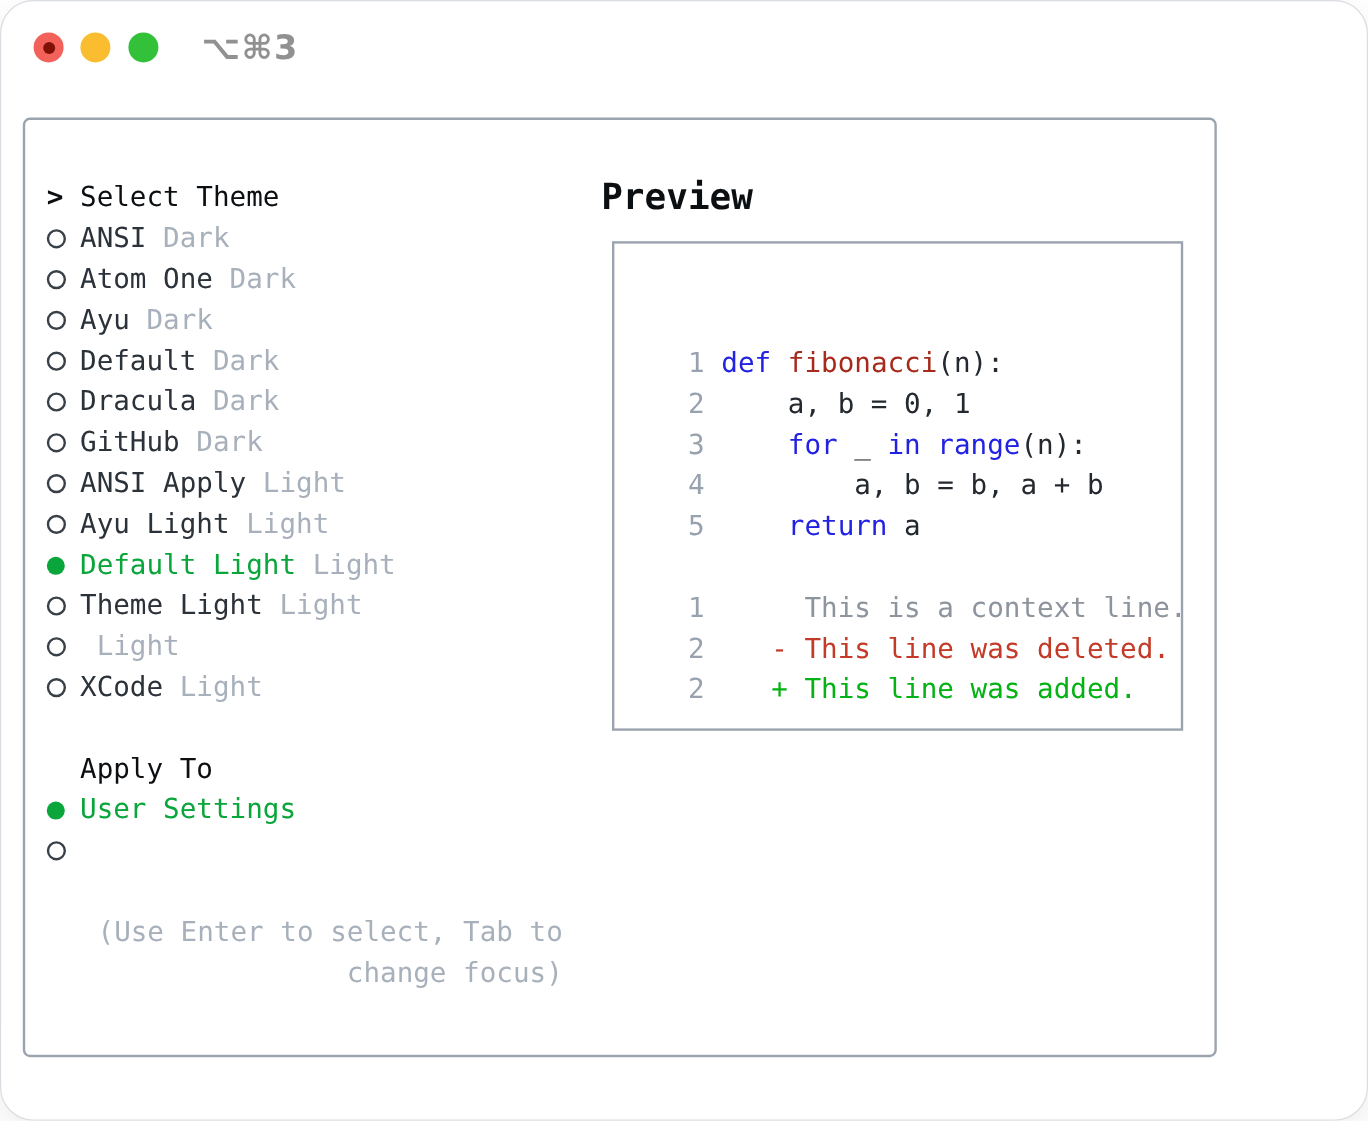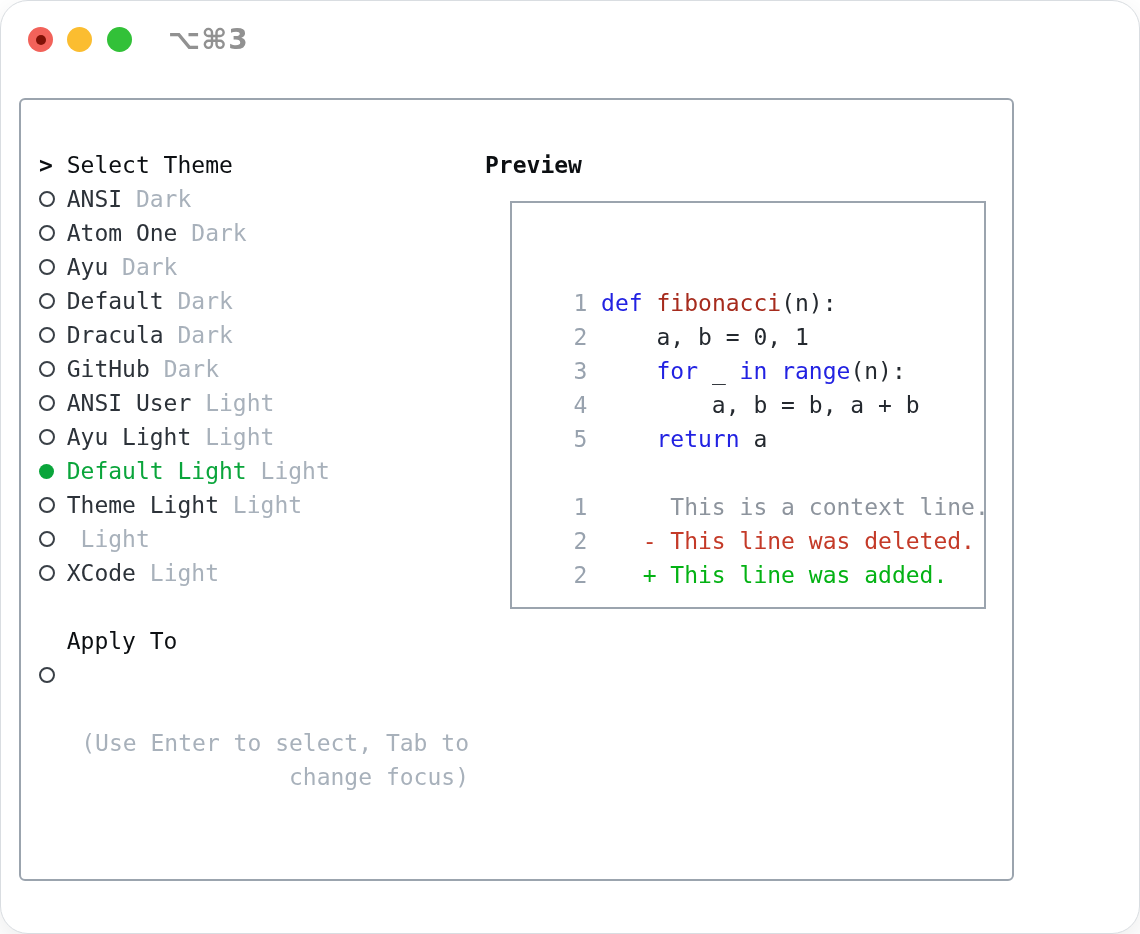--- a/index.html
+++ b/index.html
@@ -43,21 +43,21 @@
   .cursor-char{width:27.7px;flex:none;font-weight:bold;color:var(--c-ui_heading);}
   .section-title{font-weight:normal;color:var(--c-ui_heading);text-align:center;}
   .plain-title{color:var(--c-ui_heading);}
   .theme-name{color:var(--c-ui_text);}
   .tag{color:var(--c-ui_muted);margin-left:1ch;}
   .row.selected .theme-name,.row.selected .opt-name{color:var(--c-ui_selected_green);}
   .spacer-row{height:34px;}
   .hint{width:430px;color:var(--c-ui_muted);font-size:23px;line-height:34px;text-align:right;}
 
   
-  .preview-title{position:absolute;left:464px;top:48px;height:34px;line-height:34px;font-size:23px;font-weight:bold;color:var(--c-ui_heading);}
+  .preview-title{position:absolute;left:480px;top:48px;height:34px;line-height:34px;font-size:30px;font-weight:bold;color:var(--c-ui_heading);}
   .preview-box{
     position:absolute;left:489px;top:101px;width:476px;height:408px;
     border:2px solid var(--c-box_border);background:#fff;
   }
   .preview-lines{position:absolute;left:6px;top:49px;font-size:23px;line-height:34px;}
   .pline{white-space:pre;height:34px;}
   .num{color:var(--c-line_number);}
   .tok-kw{color:var(--c-keyword);}
   .tok-fn{color:var(--c-function);}
   .tok-pl{color:var(--c-plain);}
@@ -105,21 +105,21 @@
 
   <div class="row theme-row">
     <span class="marker ring"></span><span class="theme-name">Dracula</span><span class="tag">Dark</span>
   </div>
 
   <div class="row theme-row">
     <span class="marker ring"></span><span class="theme-name">GitHub</span><span class="tag">Dark</span>
   </div>
 
   <div class="row theme-row">
-    <span class="marker ring"></span><span class="theme-name">ANSI User</span><span class="tag">Light</span>
+    <span class="marker ring"></span><span class="theme-name">ANSI Apply</span><span class="tag">Light</span>
   </div>
 
   <div class="row theme-row">
     <span class="marker ring"></span><span class="theme-name">Ayu Light</span><span class="tag">Light</span>
   </div>
 
   <div class="row theme-row selected">
     <span class="marker dot"></span><span class="theme-name">Default Light</span><span class="tag">Light</span>
   </div>
 
@@ -136,20 +136,23 @@
   </div>
 </div>
 
       <div class="spacer-row"></div>
 
       <div class="row">
         <span class="marker none"></span><span class="plain-title">Apply To</span>
       </div>
 
       <div id="apply-list">
+  <div class="row apply-row selected">
+    <span class="marker dot"></span><span class="opt-name">User Settings</span>
+  </div>
 
   <div class="row apply-row">
     <span class="marker ring"></span>
   </div>
 </div>
 
       <div class="spacer-row"></div>
 
       <div class="hint">(Use Enter to select, Tab to change focus)</div>
     </div>

